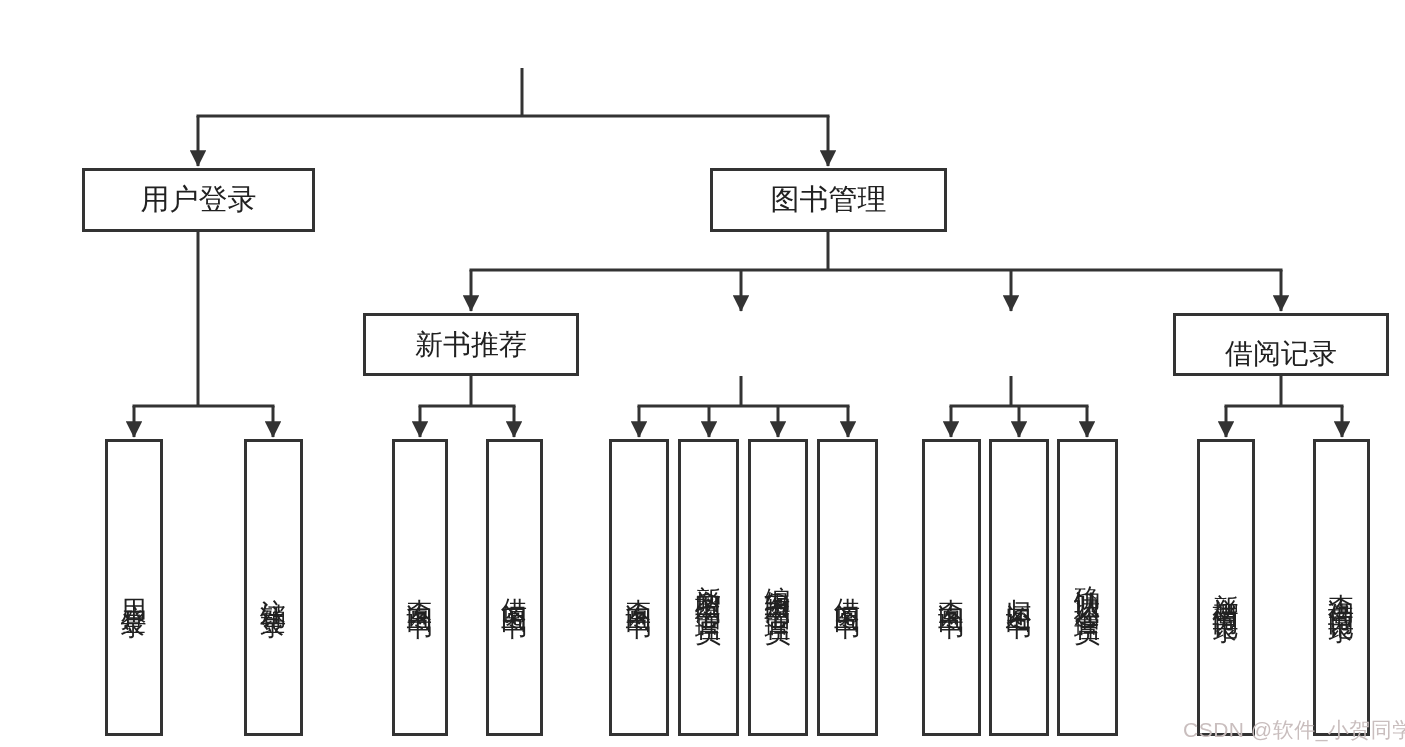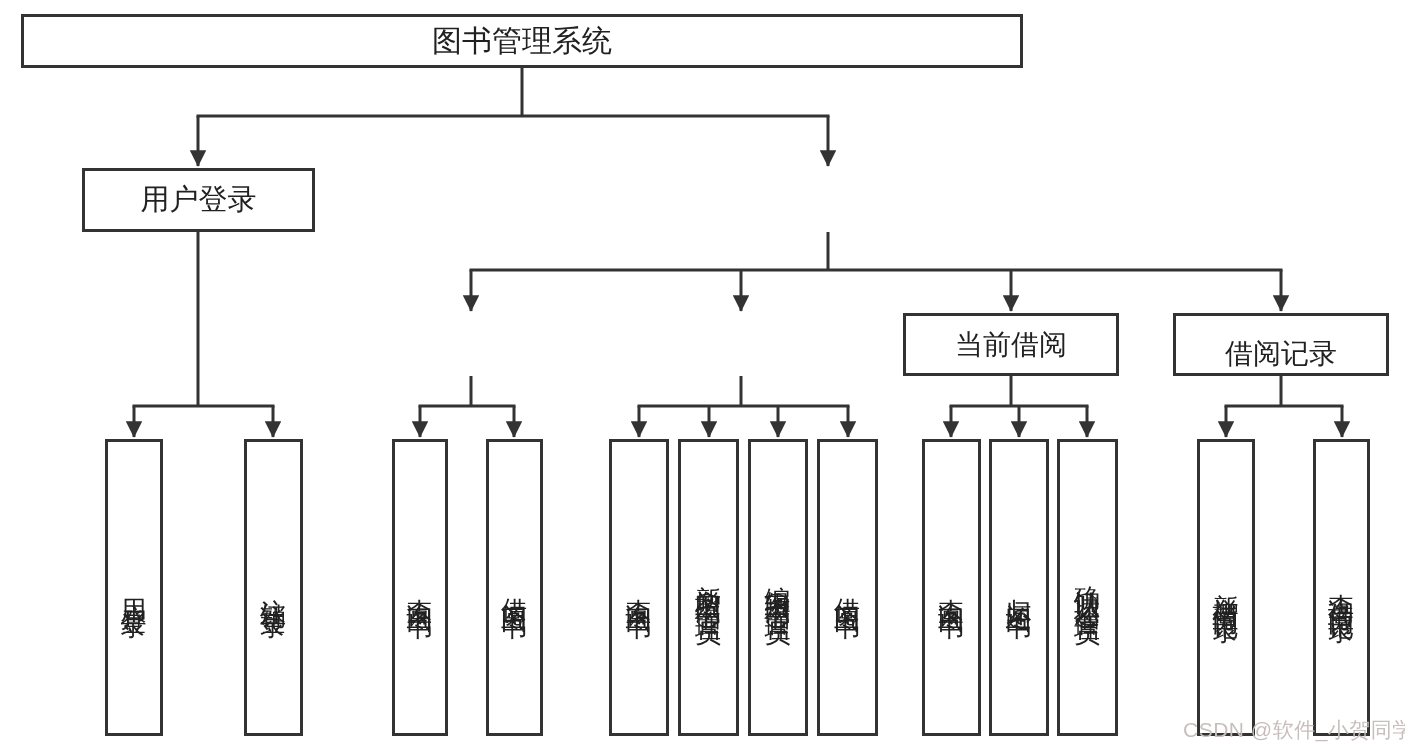--- a/index.html
+++ b/index.html
@@ -124,30 +124,30 @@
     </g>
 
     <g>
       <line class="cl" x1="1281" y1="376" x2="1281" y2="406"></line>
       <line class="cl" x1="1224.5" y1="406" x2="1343.5" y2="406"></line>
       <line class="cl" x1="1226" y1="406" x2="1226" y2="437" marker-end="url(#arrow)"></line>
       <line class="cl" x1="1342" y1="406" x2="1342" y2="437" marker-end="url(#arrow)"></line>
     </g>
   </svg>
 
-  <div class="node root-node" style="left:21px; top:14px; width:1002px; height:54px;">
-    <span>图书管理系统</span>
-  </div>
 
   <div class="node l2-node" style="left:82px; top:168px; width:233px; height:64px;">
     <span>用户登录</span>
   </div>
+  <div class="node l2-node" style="left:710px; top:168px; width:237px; height:64px;">
+    <span>图书管理</span>
+  </div>
 
-  <div class="node l3-node" style="left:903px; top:313px; width:216px; height:63px;">
-    <span>当前借阅</span>
+  <div class="node l3-node" style="left:363px; top:313px; width:216px; height:63px;">
+    <span>新书推荐</span>
   </div>
   <div class="node l3-node" style="left:1173px; top:313px; width:216px; height:63px;align-items:flex-end;">
     <span>借阅记录</span>
   </div>
 
   <div class="node leaf-node" style="left:105px; top:439px; width:58px; height:297px;">
     <span class="vtext">用户登录</span>
   </div>
   <div class="node leaf-node" style="left:244px; top:439px; width:59px; height:297px;">
     <span class="vtext">注销登录</span>

